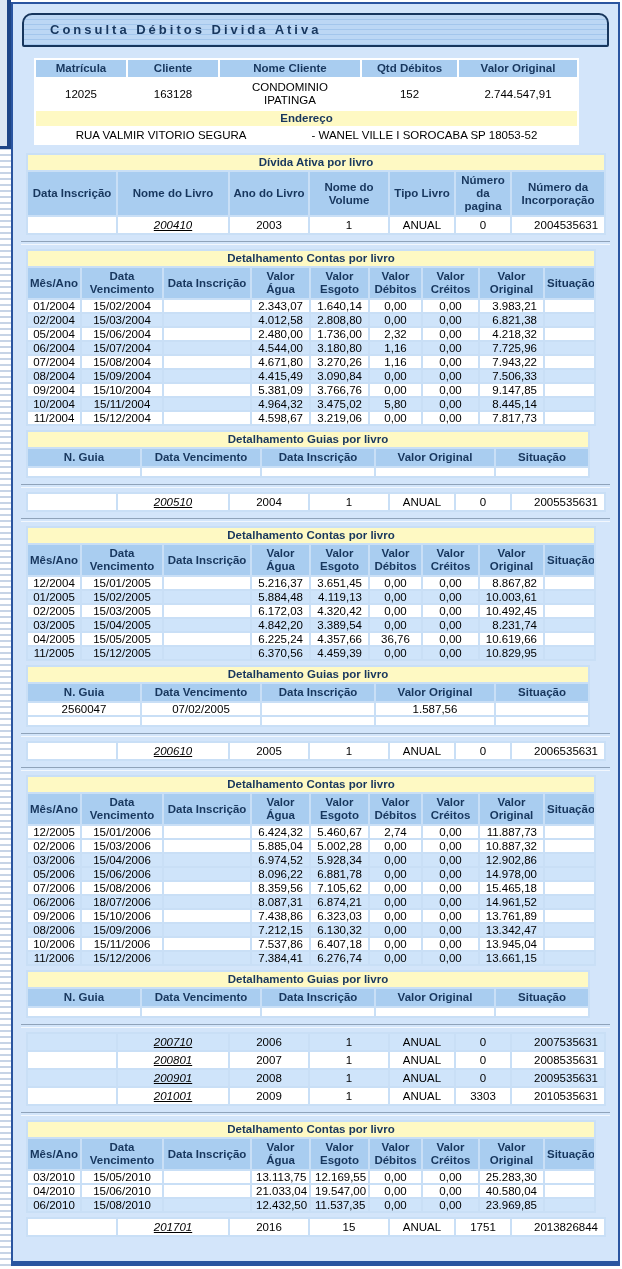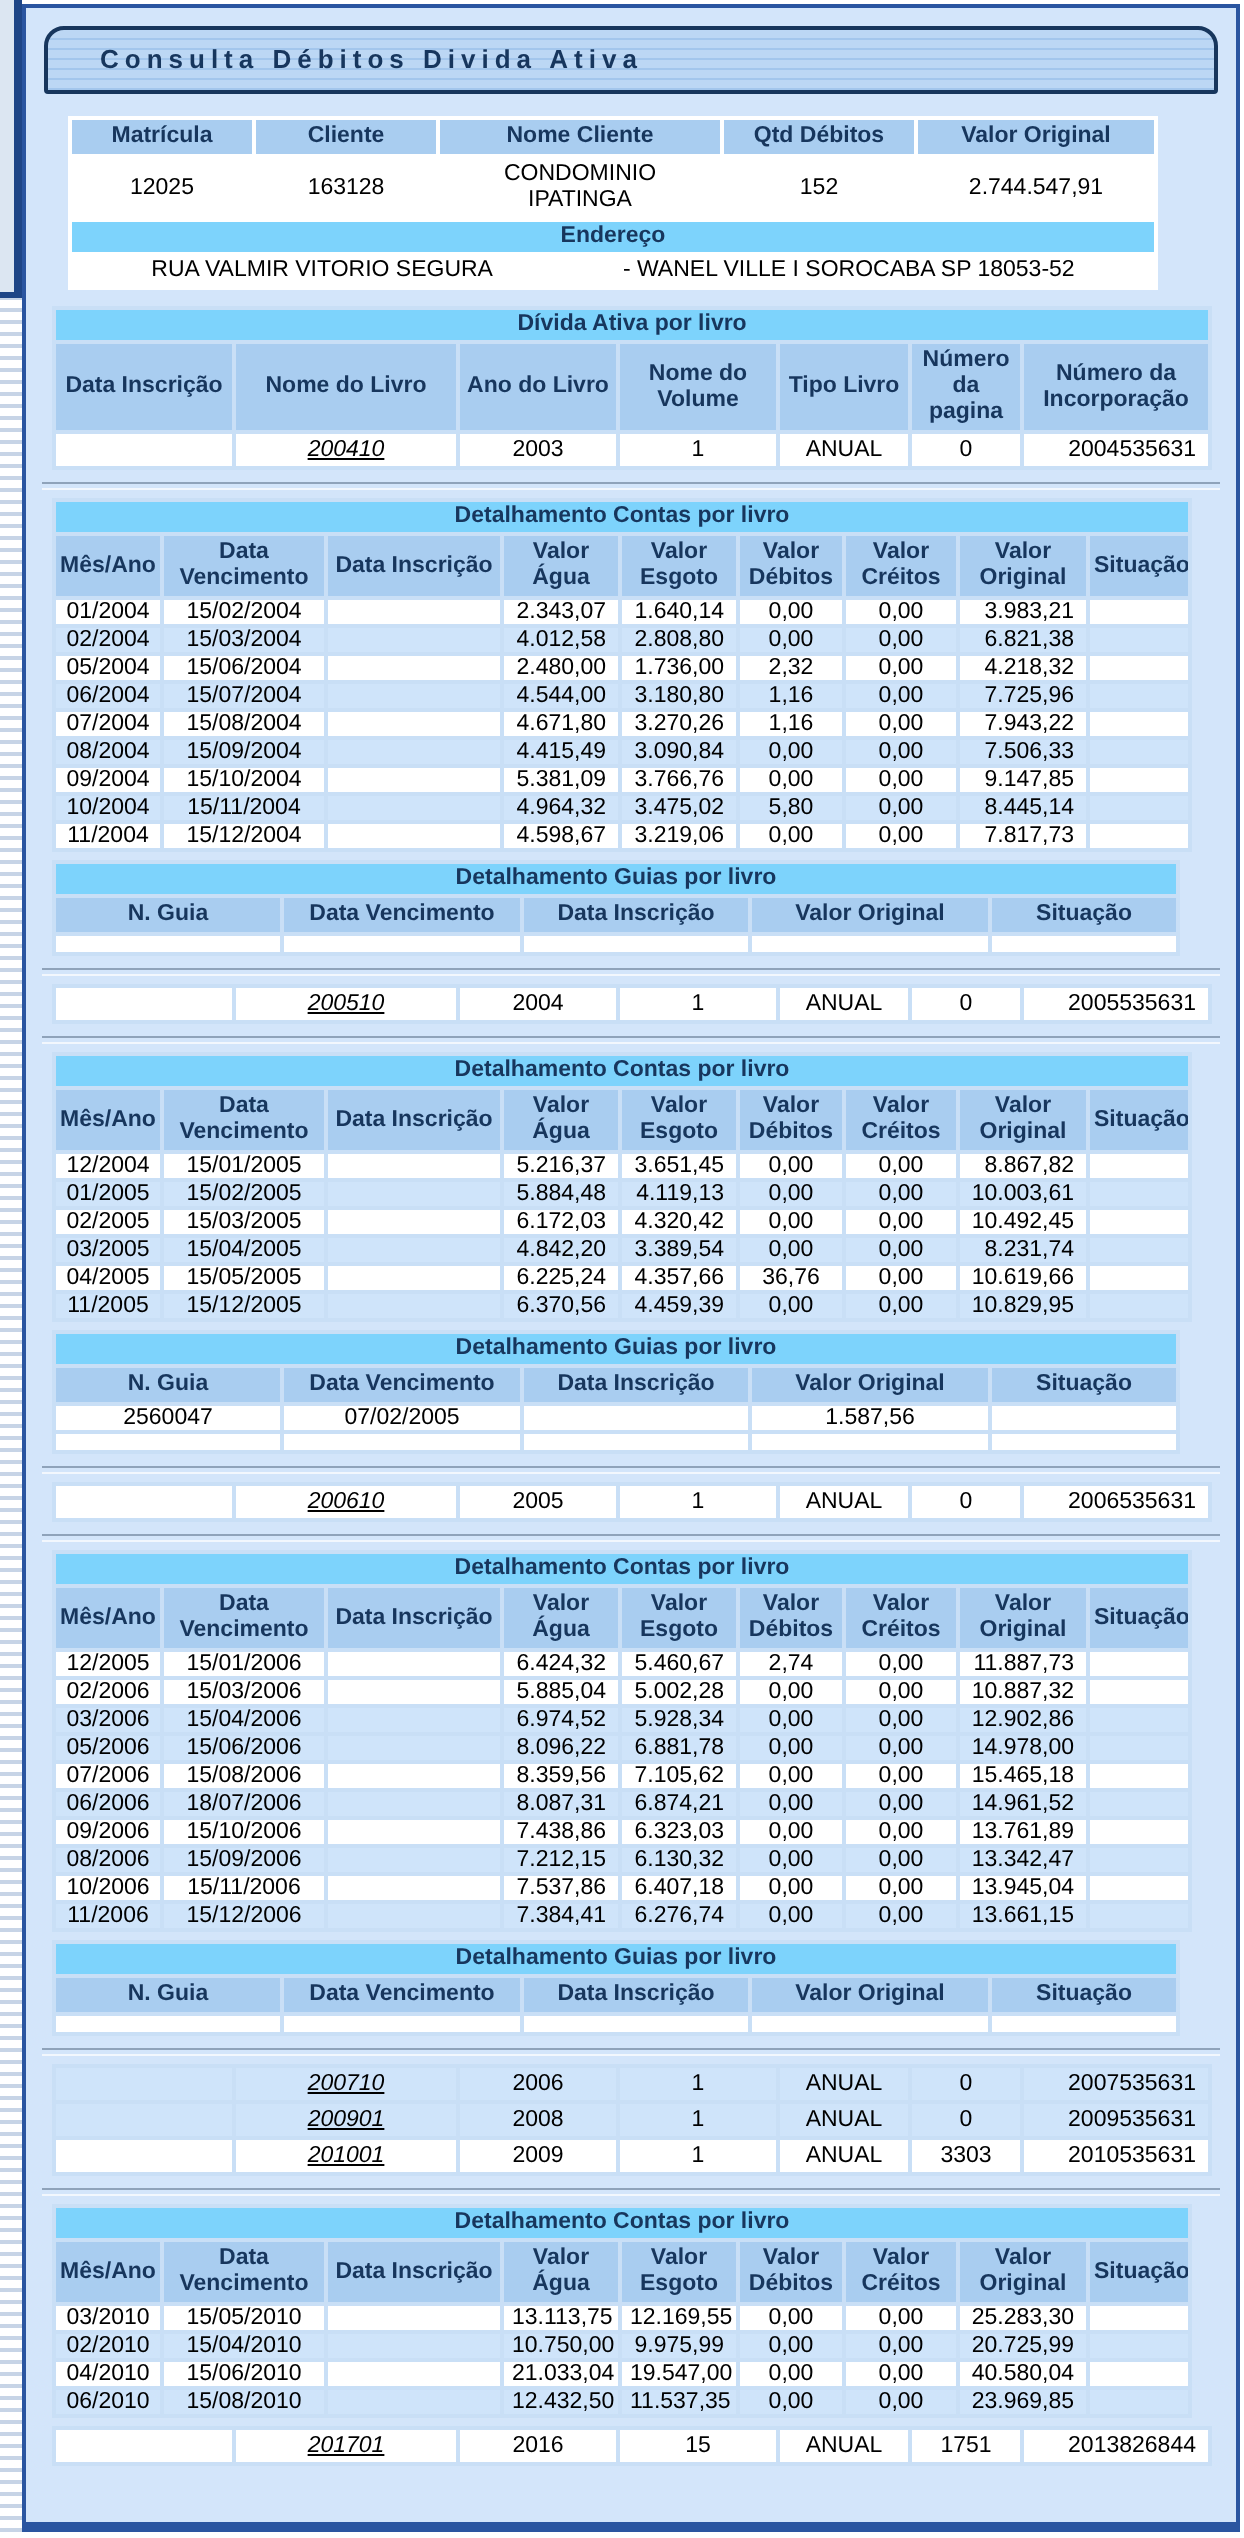--- a/index.html
+++ b/index.html
@@ -15,21 +15,21 @@
       border:2px solid #2a55a0;border-bottom-width:5px;background:#d3e5fa;padding:4px 5px;}
   .titlebar{margin:5px 4px 11px 4px;height:30px;line-height:30px;
       border:2px solid #17365d;border-radius:10px 10px 2px 2px;
       background:repeating-linear-gradient(180deg,#bcd7f4 0 4px,#a3c6ec 4px 5px);
       color:#17365d;font-weight:bold;font-size:13px;letter-spacing:3px;padding-left:26px;}
   table.t{border-collapse:separate;border-spacing:2px;table-layout:fixed;
       background:#c9dff6;margin:4px 0 0 8px;font-size:11.5px;}
   table.whitegap{background:#ffffff;}
   .t th{background:#a9cdf0;color:#17365d;font-weight:bold;font-size:11.5px;
       line-height:13px;padding:2px 2px;text-align:center;overflow:hidden;}
-  .t th.cap{background:#7dd3fc;padding:1px 2px;height:13px;text-align:center;}
+  .t th.cap{background:#fef9c3;padding:1px 2px;height:13px;text-align:center;}
   .t td{background:#ffffff;color:#000;height:12px;line-height:12px;padding:0 4px;
       text-align:center;overflow:hidden;white-space:nowrap;}
   .t tr.alt>td{background:#cfe4fa;}
   .t tr.bookrow>td{height:16px;line-height:16px;}
   .t tr.emptyrow>td{height:8px;}
   .t td.rt{text-align:right;padding-right:6px;}
   .summary td{height:15px;line-height:15px;}
   .namewrap{display:inline-block;max-width:92px;white-space:normal;line-height:13px;
       vertical-align:middle;}
   .addr2{margin-left:65px;}
@@ -661,20 +661,29 @@
 
     <tr class="bookrow alt">
         <td></td>
         <td><a class="blink">200710</a></td>
         <td>2006</td>
         <td>1</td>
         <td>ANUAL</td>
         <td>0</td>
         <td class="rt">2007535631</td>
       </tr>
+        <tr class="bookrow">
+        <td></td>
+        <td><a class="blink">200801</a></td>
+        <td>2007</td>
+        <td>1</td>
+        <td>ANUAL</td>
+        <td>0</td>
+        <td class="rt">2008535631</td>
+      </tr>
         <tr class="bookrow alt">
         <td></td>
         <td><a class="blink">200901</a></td>
         <td>2008</td>
         <td>1</td>
         <td>ANUAL</td>
         <td>0</td>
         <td class="rt">2009535631</td>
       </tr>
         <tr class="bookrow">
@@ -723,31 +732,20 @@
 
     <tr>
         <td>03/2010</td>
         <td>15/05/2010</td>
         <td></td>
         <td class="rt">13.113,75</td>
         <td class="rt">12.169,55</td>
         <td>0,00</td>
         <td>0,00</td>
         <td class="rt">25.283,30</td>
-        <td></td>
-      </tr>
-        <tr class="alt">
-        <td>02/2010</td>
-        <td>15/04/2010</td>
-        <td></td>
-        <td class="rt">10.750,00</td>
-        <td class="rt">9.975,99</td>
-        <td>0,00</td>
-        <td>0,00</td>
-        <td class="rt">20.725,99</td>
         <td></td>
       </tr>
         <tr>
         <td>04/2010</td>
         <td>15/06/2010</td>
         <td></td>
         <td class="rt">21.033,04</td>
         <td class="rt">19.547,00</td>
         <td>0,00</td>
         <td>0,00</td>

